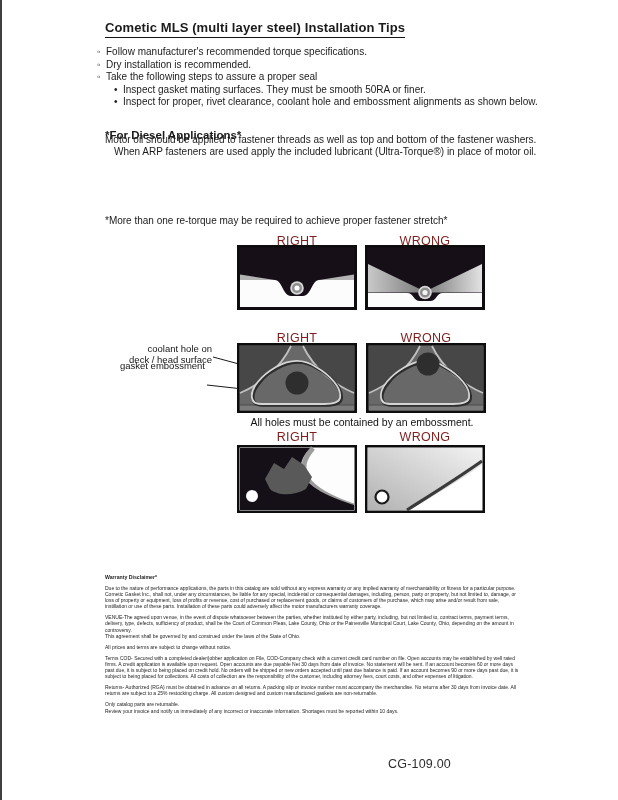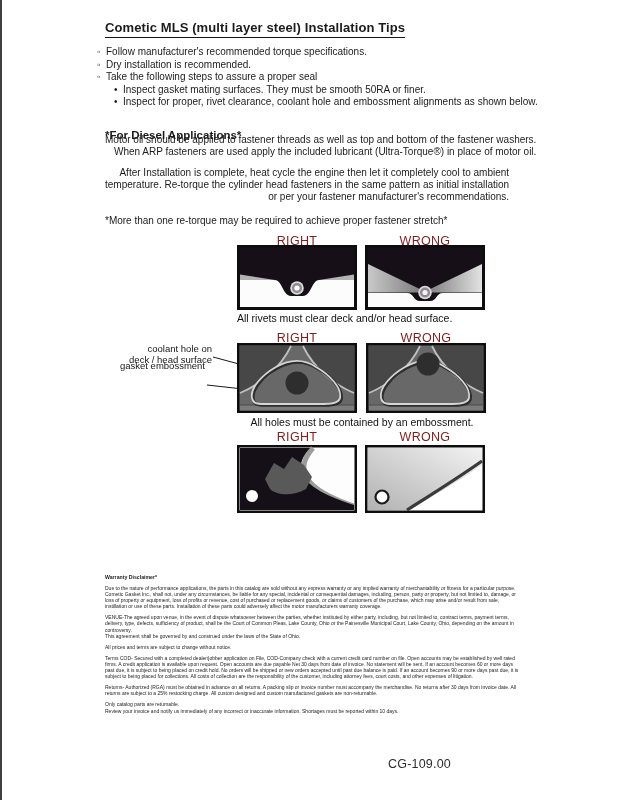--- a/index.html
+++ b/index.html
@@ -62,23 +62,20 @@
     </div>
     <div class="brow lvl2">
       <span class="mk">•</span>
       <span>Inspect for proper, rivet clearance, coolant hole and embossment alignments as shown below.</span>
     </div>
   </div>
 
   <div class="h2">*For Diesel Applications*</div>
   <div class="para p1">Motor oil should be applied to fastener threads as well as top and bottom of the fastener washers.
 When ARP fasteners are used apply the included lubricant (Ultra-Torque®) in place of motor oil.</div>
-  <div class="para p2">After Installation is complete, heat cycle the engine then let it completely cool to ambient
-temperature. Re-torque the cylinder head fasteners in the same pattern as initial installation
-or per your fastener manufacturer's recommendations.</div>
   <div class="para p3">*More than one re-torque may be required to achieve proper fastener stretch*</div>
 
   <div class="figlabel" style="left:237px;top:234px;">RIGHT</div>
   <div class="figlabel" style="left:365px;top:234px;">WRONG</div>
 
   <svg class="figbox" style="left:237px;top:245px;" width="120" height="65" viewBox="0 0 120 65">
     <rect x="1.25" y="1.25" width="117.5" height="62.5" fill="#160f18" stroke="#0d0d0d" stroke-width="2.5"></rect>
     <path d="M3,35 L38,35 C45,35 46,51 54,51 L66,51 C74,51 75,35 82,35 L117,35 L117,62 L3,62 Z" fill="#fcfcfc"></path>
     <path d="M3,29.5 L38,35 L3,35 Z" fill="#b3b3b3"></path>
     <path d="M117,29.5 L82,35 L117,35 Z" fill="#b3b3b3"></path>
@@ -104,21 +101,20 @@
     <path d="M3,19 L62,47.5 L3,47.5 Z" fill="url(#f1gl)"></path>
     <path d="M117,19 L58,47.5 L117,47.5 Z" fill="url(#f1gr)"></path>
     <path d="M3,48 L42,48 C49,48 48,56 55,56 L65,56 C72,56 71,48 78,48 L117,48 L117,62 L3,62 Z" fill="#fcfcfc"></path>
     <g>
       <circle cx="60" cy="47.5" r="6.8" fill="#d8d8d8"></circle>
       <circle cx="60" cy="47.5" r="5" fill="#8d8d8d"></circle>
       <circle cx="60" cy="47.5" r="2.6" fill="#f2f2f2"></circle>
     </g>
   </svg>
 
-  <div class="caption cap1">All rivets must clear deck and/or head surface.</div>
 
   <div class="figlabel" style="left:237px;top:331px;">RIGHT</div>
   <div class="figlabel" style="left:366px;top:331px;">WRONG</div>
 
   <div class="ann ann-coolant">coolant hole on
 deck / head surface</div>
   <div class="ann ann-emboss">gasket embossment</div>
 
   <svg class="overlay" width="420" height="95" viewBox="0 0 420 95">
     <line x1="113" y1="27" x2="191" y2="48" stroke="#1a1a1a" stroke-width="1"></line>

